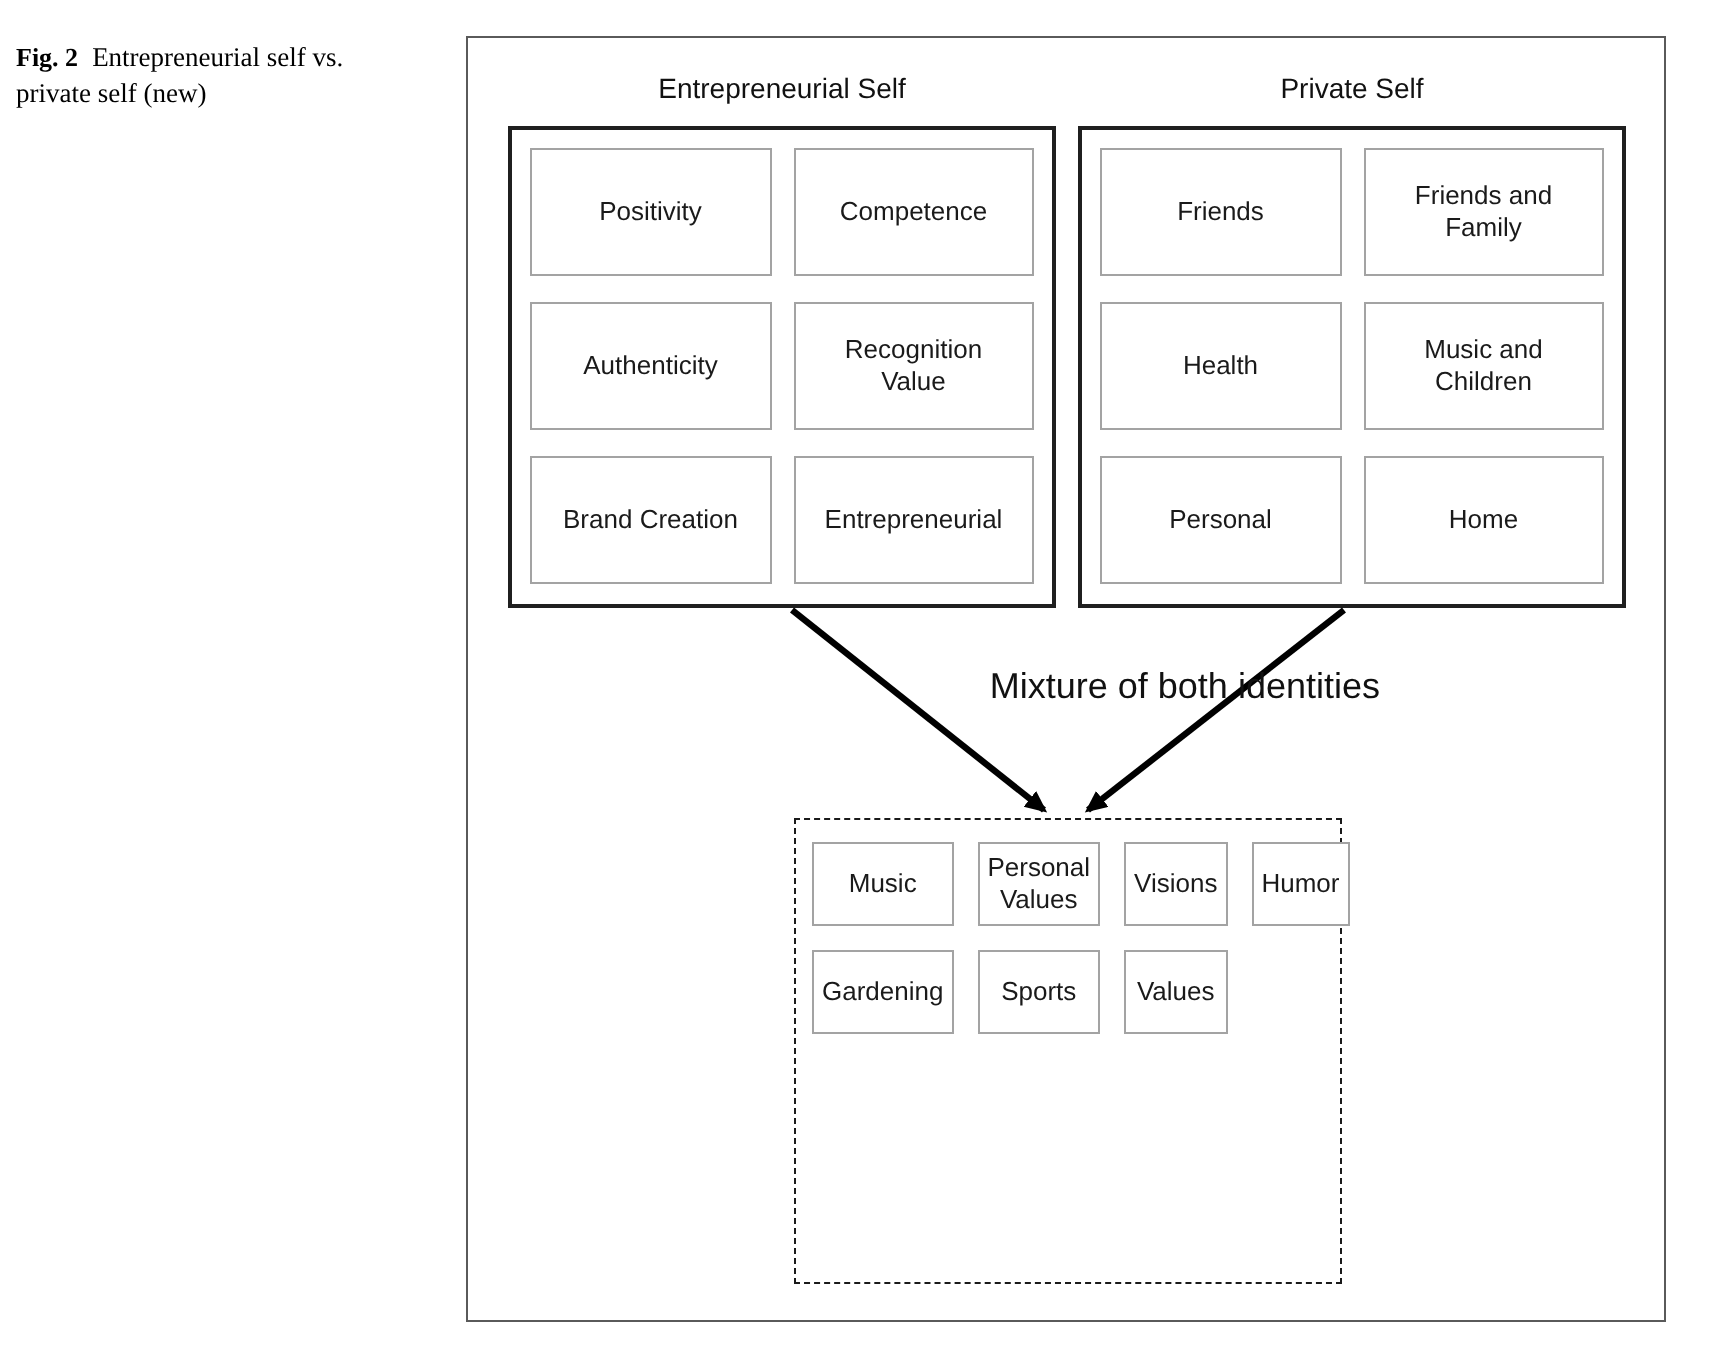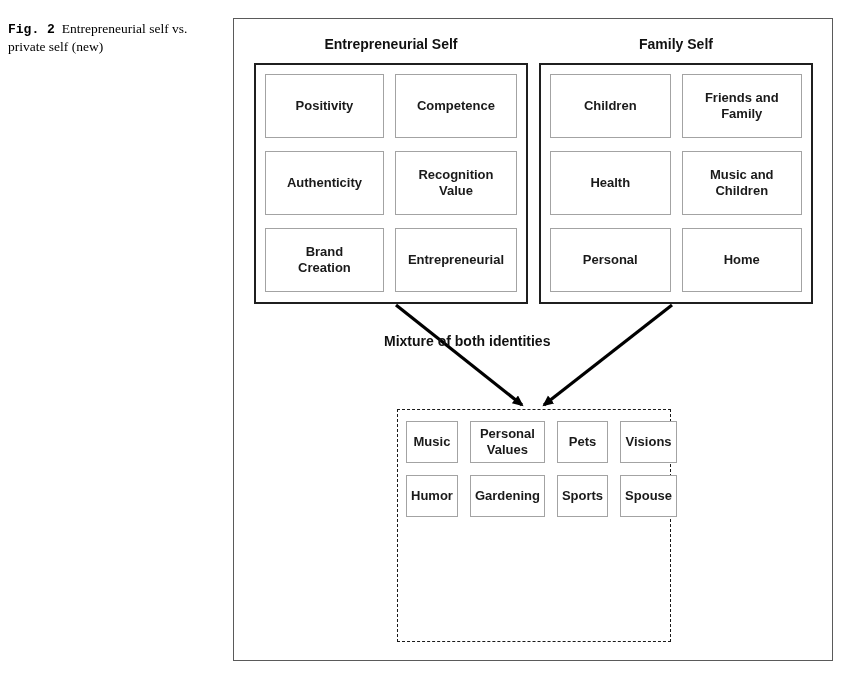--- a/index.html
+++ b/index.html
@@ -22,37 +22,36 @@
     position: absolute;
     left: 8px;
     top: 20px;
     width: 190px;
     font-family: "Liberation Serif", serif;
     font-size: 13.5px;
     line-height: 1.32;
     color: #000;
   }
   .caption .fig-label {
-    font-family: Liberation Mono, monospace;
+    font-family: Liberation Serif, serif;
     font-weight: bold;
     font-size: 13px;
     margin-right: 7px;
   }
 
   
   .outer-box {
     position: absolute;
     left: 233px;
     top: 18px;
     width: 600px;
     height: 643px;
     border: 1px solid var(--outer-border, #5a5a5a);
     box-sizing: border-box;
     background: #ffffff;
-    font-weight: bold;
   }
 
   .group-title {
     position: absolute;
     top: 17px;
     width: 274px;
     text-align: center;
     font-size: 14px;
     color: #111;
   }
@@ -106,22 +105,22 @@
   .arrows-svg line {
     stroke: var(--arrow, #000);
     stroke-width: 3.2;
   }
 
   .arrow-label {
     position: absolute;
     left: 150px;
     top: 314px;
     width: 306px;
-    text-align: left;
-    font-size: 14px;
+    text-align: right;
+    font-size: 18px;
     color: #111;
   }
 
   
   .mixture-box {
     position: absolute;
     left: 163px;
     top: 390px;
     width: 274px;
     height: 233px;
@@ -145,36 +144,36 @@
 
 <div class="page">
 
   <div class="caption">
     <span class="fig-label">Fig. 2</span><span>Entrepreneurial self vs. private self (new)</span>
   </div>
 
   <div class="outer-box">
 
     <div class="group-title left">Entrepreneurial Self</div>
-    <div class="group-title right">Family Self</div>
+    <div class="group-title right">Private Self</div>
 
     <div class="group-box left">
       <div class="group-grid">
         <div class="cell">Positivity</div>
         <div class="cell">Competence</div>
         <div class="cell">Authenticity</div>
         <div class="cell">Recognition Value</div>
         <div class="cell">Brand Creation</div>
         <div class="cell">Entrepreneurial</div>
       </div>
     </div>
 
     <div class="group-box right">
       <div class="group-grid">
-        <div class="cell">Children</div>
+        <div class="cell">Friends</div>
         <div class="cell">Friends and Family</div>
         <div class="cell">Health</div>
         <div class="cell">Music and Children</div>
         <div class="cell">Personal</div>
         <div class="cell">Home</div>
       </div>
     </div>
 
     <svg class="arrows-svg" viewBox="0 0 600 112" xmlns="http://www.w3.org/2000/svg">
       <defs>
@@ -185,23 +184,22 @@
       <line x1="162" y1="1" x2="288" y2="101" marker-end="url(#arrowhead)"></line>
       <line x1="438" y1="1" x2="310" y2="101" marker-end="url(#arrowhead)"></line>
     </svg>
 
     <div class="arrow-label">Mixture of both identities</div>
 
     <div class="mixture-box">
       <div class="mixture-grid">
         <div class="cell">Music</div>
         <div class="cell">Personal Values</div>
-        <div class="cell">Pets</div>
         <div class="cell">Visions</div>
         <div class="cell">Humor</div>
         <div class="cell">Gardening</div>
         <div class="cell">Sports</div>
-        <div class="cell">Spouse</div>
+        <div class="cell">Values</div>
       </div>
     </div>
 
   </div>
 </div>
 
 </body></html>

